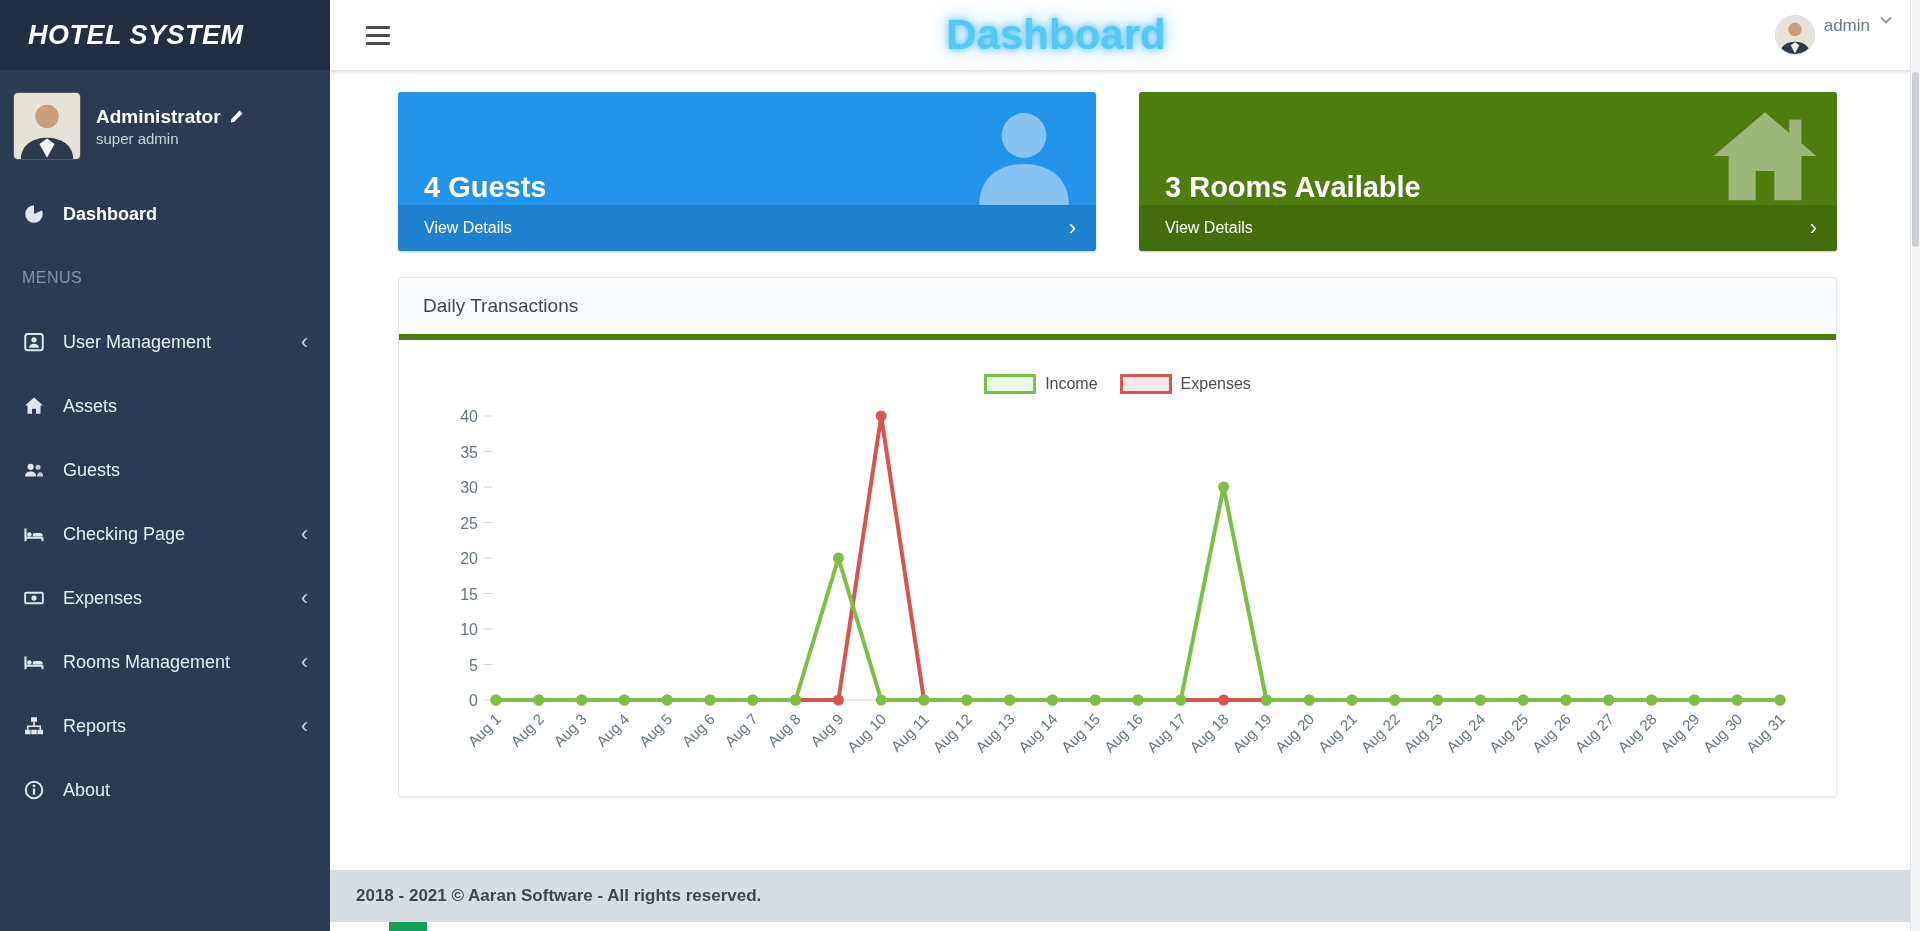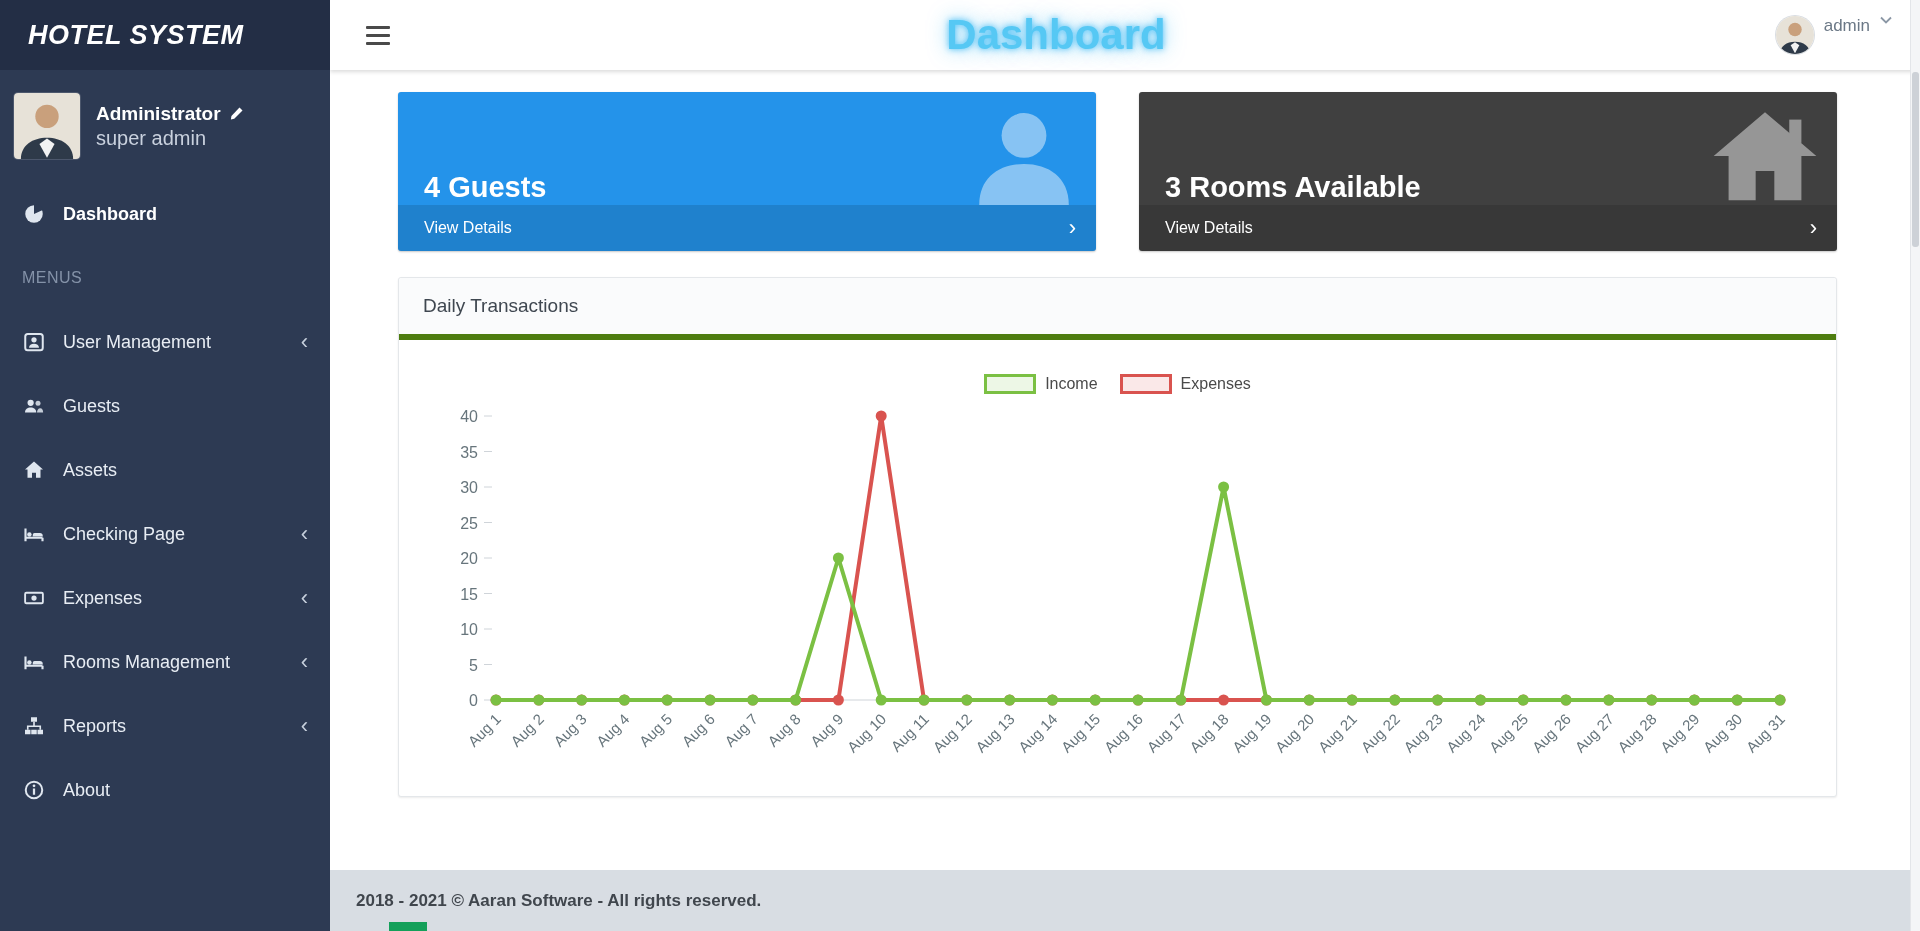--- a/index.html
+++ b/index.html
@@ -8,21 +8,21 @@
     background:#ffffff;font-family:"Liberation Sans",sans-serif;
     -webkit-font-smoothing:antialiased;
   }
   
   .sidebar{position:absolute;left:0;top:0;width:330px;height:931px;background:#2d3a53;z-index:20;}
   .brand{height:70px;background:#232e45;color:#fff;font-size:27px;font-weight:bold;
          line-height:70px;padding-left:28px;letter-spacing:.5px;white-space:nowrap;font-style:italic;}
   .profile{display:flex;align-items:center;gap:16px;padding:23px 14px 23px 14px;height:66px;}
   .avatar-lg{width:66px;height:66px;border-radius:4px;overflow:hidden;flex:none;box-shadow:0 0 0 1px rgba(255,255,255,.15);}
   .profile-name-row{display:flex;align-items:center;gap:8px;color:#fff;font-weight:bold;font-size:19px;}
-  .profile-role{color:#c9d1de;font-size:20px;margin-top:2px;}
+  .profile-role{color:#c9d1de;font-size:15px;margin-top:2px;}
   .nav{height:670px;overflow:hidden;}
   .nav-item{display:flex;align-items:center;height:64px;padding:0 22px 0 24px;color:#e8edf4;font-size:18px;cursor:pointer;}
   .nav-icon{width:22px;margin-right:17px;display:flex;align-items:center;color:#dfe6ef;}
   .nav-label{white-space:nowrap;}
   .nav-item.active .nav-label{font-weight:bold;color:#ffffff;}
   .chevron{margin-left:auto;color:#c6cfdc;font-size:22px;line-height:1;font-weight:normal;}
   .menus-label{height:64px;display:flex;align-items:center;padding-left:22px;color:#8492a8;font-size:16px;letter-spacing:.5px;}
   
   .topbar{position:absolute;left:330px;right:0;top:0;height:70px;background:#fff;
           box-shadow:0 2px 4px rgba(0,0,0,.14);z-index:10;display:flex;align-items:center;}
@@ -49,21 +49,21 @@
          box-shadow:0 1px 2px rgba(0,0,0,.08);}
   .panel-header{padding:17px 24px;font-size:19px;color:#3f4750;background:#fafbfc;
                 border-bottom:6px solid #4d7c0f;border-radius:3px 3px 0 0;}
   .panel-body{padding:0 8px 18px;}
   .legend{display:flex;justify-content:center;align-items:center;gap:22px;margin-top:34px;}
   .legend-item{display:flex;align-items:center;gap:9px;font-size:16px;color:#4a4a4a;}
   .swatch{width:46px;height:14px;border:3px solid #999;background:#fff;display:inline-block;}
   #chart-svg{display:block;margin:6px auto 0;width:1400px;height:378px;}
   #chart-svg text{font-family:"Liberation Sans",sans-serif;}
   
-  .footer{position:absolute;left:330px;top:870px;right:0;height:62px;background:#d8dde3;
+  .footer{position:absolute;left:330px;top:870px;right:0;height:52px;background:#d8dde3;
           display:flex;align-items:center;padding-left:26px;font-size:17px;font-weight:bold;color:#40464d;z-index:5;}
   .clip-green{position:absolute;left:389px;top:922px;width:38px;height:9px;background:#14a05a;z-index:30;}
   
   .scrollbar-track{position:absolute;right:0;top:0;width:9px;height:931px;background:#f4f5f7;border-left:1px solid #e3e5e9;z-index:40;}
   .scrollbar-thumb{position:absolute;top:72px;left:1px;width:7px;height:175px;background:#cdd1d7;border-radius:3px;}
 </style>
 </head>
 <body>
 
 <div class="sidebar">
@@ -110,36 +110,36 @@
             <path d="M4 12.6 c0-2.2 1.8-3.3 4-3.3 s4 1.1 4 3.3 Z" fill="currentColor"></path>
           </svg>
       </span>
       <span class="nav-label">User Management</span>
       <span class="chevron">‹</span>
     </div>
 
     <div class="nav-item">
       <span class="nav-icon">
         <svg viewBox="0 0 16 16" width="20" height="20">
+            <path d="M8 1.2 L15.2 7.6 H13.2 V14.2 H9.6 V10.2 H6.4 V14.2 H2.8 V7.6 H0.8 Z" fill="currentColor"></path>
+          </svg>
+      </span>
+      <span class="nav-label">Assets</span>
+    </div>
+
+    <div class="nav-item">
+      <span class="nav-icon">
+        <svg viewBox="0 0 16 16" width="20" height="20">
             <circle cx="5.3" cy="5.4" r="2.5" fill="currentColor"></circle>
             <circle cx="11.2" cy="5.8" r="2" fill="currentColor" opacity=".85"></circle>
             <path d="M0.8 13.2 c0-2.7 2-4 4.5-4 s4.5 1.3 4.5 4 Z" fill="currentColor"></path>
             <path d="M10.4 13.2 c.1-2.1 1-3.5 2.6-3.5 1.5 0 2.3 1.3 2.3 3.5 Z" fill="currentColor" opacity=".85"></path>
           </svg>
       </span>
       <span class="nav-label">Guests</span>
-    </div>
-
-    <div class="nav-item">
-      <span class="nav-icon">
-        <svg viewBox="0 0 16 16" width="20" height="20">
-            <path d="M8 1.2 L15.2 7.6 H13.2 V14.2 H9.6 V10.2 H6.4 V14.2 H2.8 V7.6 H0.8 Z" fill="currentColor"></path>
-          </svg>
-      </span>
-      <span class="nav-label">Assets</span>
     </div>
 
     <div class="nav-item">
       <span class="nav-icon">
         <svg viewBox="0 0 16 16" width="20" height="20">
             <path d="M1.2 3.5 V13.7 M1.2 11 H14.8 M14.8 13.7 V11" stroke="currentColor" stroke-width="1.7" fill="none"></path>
             <circle cx="4.3" cy="8.3" r="1.8" fill="currentColor"></circle>
             <path d="M7 10 V8.6 a1.4 1.4 0 0 1 1.4-1.4 h4.3 A2.3 2.3 0 0 1 15 9.4 V10 Z" fill="currentColor"></path>
           </svg>
       </span>
@@ -231,21 +231,21 @@
           <circle cx="12" cy="7.6" r="4.8" fill="#ffffff"></circle>
           <path d="M2.4 22.5 c0-6 4.4-8.8 9.6-8.8 s9.6 2.8 9.6 8.8 Z" fill="#ffffff"></path>
         </svg>
       </div>
       <div class="view-band">
         <span>View Details</span>
         <span class="view-arrow">›</span>
       </div>
     </div>
 
-    <div class="info-box" style="background: #404040;">
+    <div class="info-box" style="background: #4d7c0f;">
       <div class="info-title">3 Rooms Available</div>
       <div class="box-icon">
         <svg viewBox="0 0 24 24" width="112" height="112">
           <rect x="17.2" y="4.2" width="2.6" height="5" fill="#ffffff"></rect>
           <path d="M12 2.6 L23 12 H19.8 V21.5 H14 V15.2 H10 V21.5 H4.2 V12 H1 Z" fill="#ffffff"></path>
         </svg>
       </div>
       <div class="view-band">
         <span>View Details</span>
         <span class="view-arrow">›</span>

